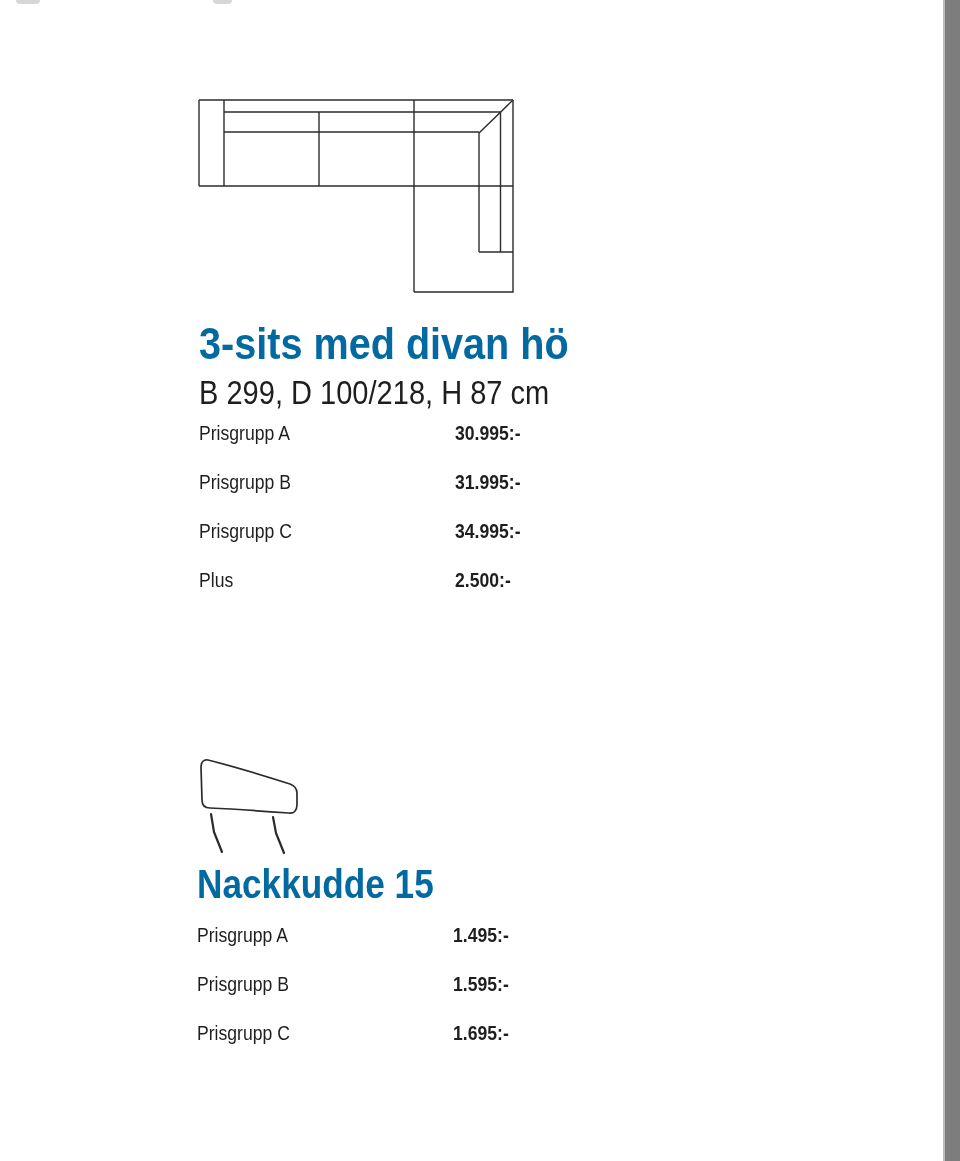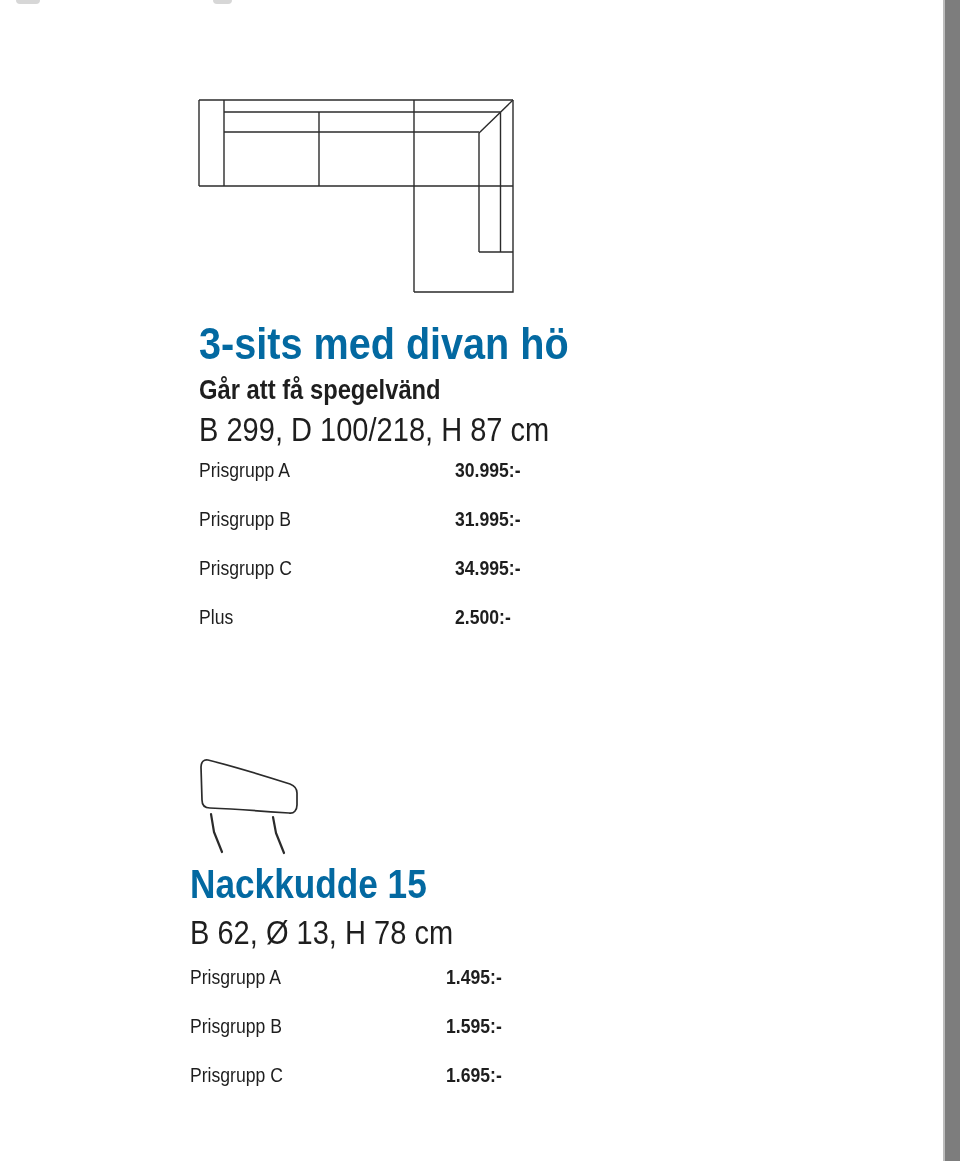--- a/index.html
+++ b/index.html
@@ -41,21 +41,21 @@
   
   .edge-bar {
     position: absolute; top: 0; right: 0;
     width: 17px; height: 100%;
     background: linear-gradient(to right, #bcbcbc 0, #bcbcbc 2px, #7d7d7d 2px);
   }
 
   
   .product { position: absolute; }
   .product.p1 { left: 199px; top: 321px; width: 480px; }
-  .product.p2 { left: 190px; top: 864px; width: 480px; }
+  .product.p2 { left: 197px; top: 864px; width: 480px; }
 
   h1, h2 { margin: 0; padding: 0; font-weight: bold; color: #0369a1; }
   h1 { font-size: 45px; line-height: 46px; }
   h2 { font-size: 40px; line-height: 41px; }
 
   .note {
     font-size: 27px; line-height: 28px; font-weight: bold;
     margin-top: 9px;
   }
   .dims {
@@ -105,23 +105,20 @@
            L201,767 C201,762 204,759 208,760 Z"></path>
       <path stroke-width="2.2" d="M211,814 L214,832 L222,852"></path>
       <path stroke-width="2.2" d="M273,817 L276,833 L284,853"></path>
     </g>
   </svg>
 
   <section class="product p1">
     <h1>
       <span class="cond">3-sits med divan hö</span>
     </h1>
-    <div class="note">
-      <span class="cond">Går att få spegelvänd</span>
-    </div>
     <div class="dims">
       <span class="cond">B 299, D 100/218, H 87 cm</span>
     </div>
     <div class="price-table">
       <div class="row">
         <span class="label cond">Prisgrupp A</span>
         <span class="price cond">30.995:-</span>
       </div>
       <div class="row">
         <span class="label cond">Prisgrupp B</span>
@@ -135,23 +132,20 @@
         <span class="label cond">Plus</span>
         <span class="price cond">2.500:-</span>
       </div>
     </div>
   </section>
 
   <section class="product p2">
     <h2>
       <span class="cond">Nackkudde 15</span>
     </h2>
-    <div class="dims">
-      <span class="cond">B 62, Ø 13, H 78 cm</span>
-    </div>
     <div class="price-table">
       <div class="row">
         <span class="label cond">Prisgrupp A</span>
         <span class="price cond">1.495:-</span>
       </div>
       <div class="row">
         <span class="label cond">Prisgrupp B</span>
         <span class="price cond">1.595:-</span>
       </div>
       <div class="row">

